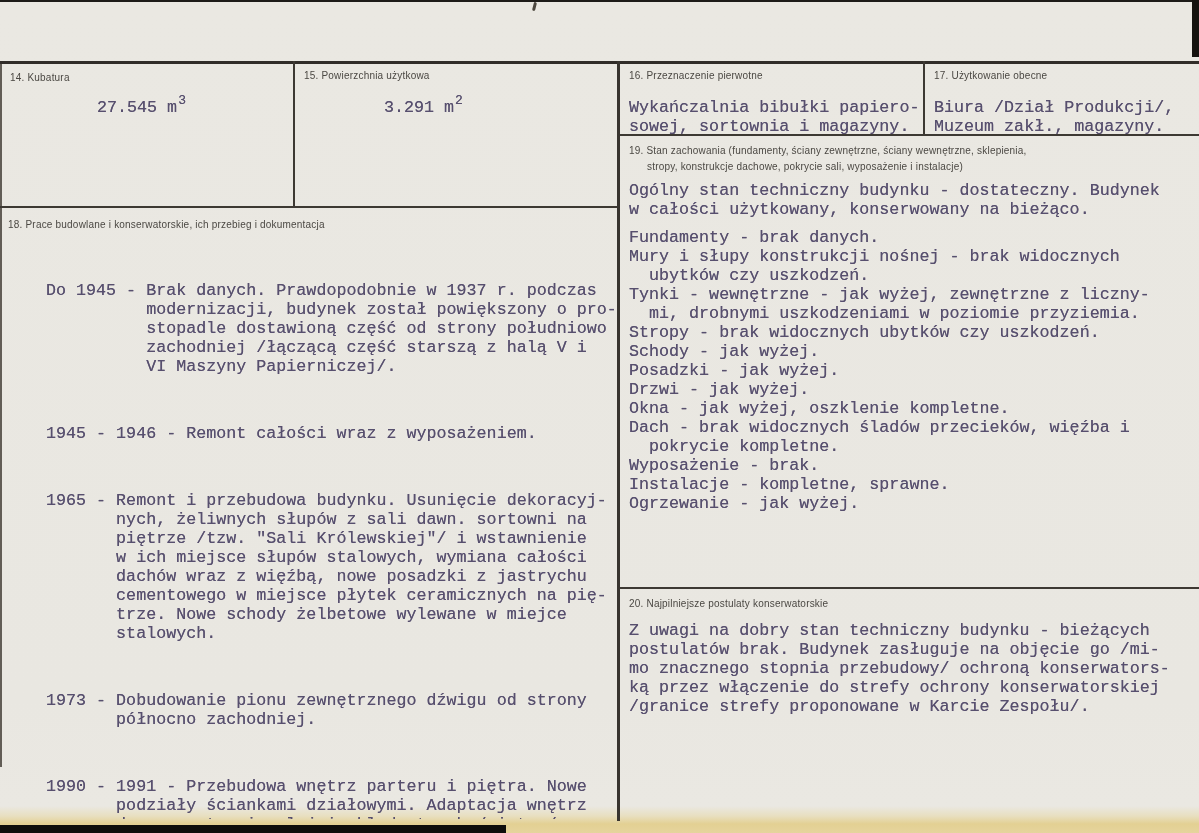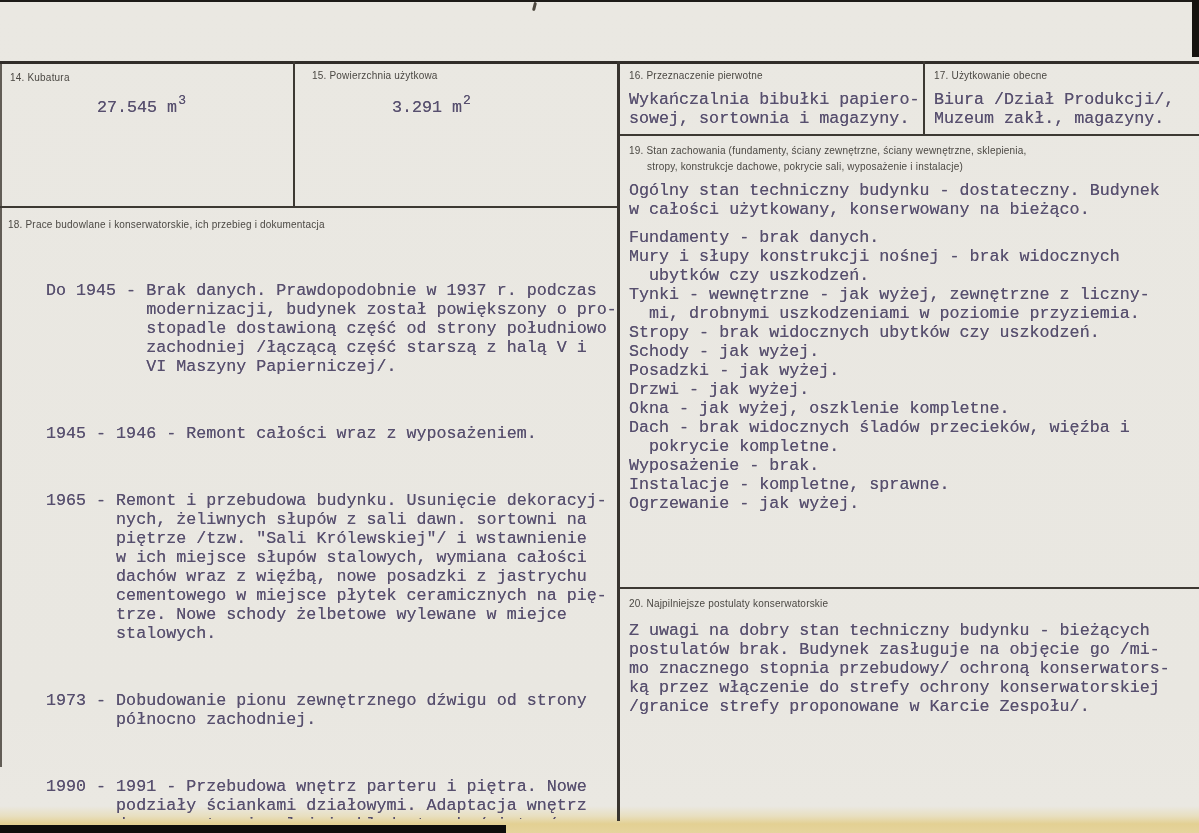--- a/index.html
+++ b/index.html
@@ -39,30 +39,30 @@
     font-family:"Liberation Mono","DejaVu Sans Mono",monospace;
     font-size:16.7px;line-height:19px;letter-spacing:0;
     color:#574f6e;white-space:pre;
     text-shadow:0 0 .6px rgba(78,69,104,.75);
   }
   sup.type-sup{font-size:13px;line-height:0;position:relative;top:-1px;left:1px;}
 
   
   .box{position:absolute;box-sizing:border-box;overflow:hidden;}
   .box-14{left:2px;top:64px;width:291px;height:142px;padding:6px 8px;}
-  .box-15{left:296px;top:64px;width:321px;height:142px;padding:4px 16px;}
+  .box-15{left:296px;top:64px;width:321px;height:142px;padding:4px 8px;}
   .box-16{left:621px;top:64px;width:300px;height:70px;padding:4px 0 0 8px;}
   .box-17{left:926px;top:64px;width:273px;height:70px;padding:4px 14px 0 8px;}
   .box-18{left:0;top:209px;width:618px;height:610px;padding:8px 0 0 8px;}
   .box-19{left:621px;top:137px;width:590px;height:450px;padding:6px 0 12px 8px;}
   .box-20{left:621px;top:590px;width:578px;height:230px;padding:6px 0 0 8px;}
 
   .box-14 .val{margin-top:12px;padding-left:87px;}
   .box-15 .val{margin-top:14px;padding-left:80px;}
-  .box-16 .type,.box-17 .type{margin-top:6px;}
+  .box-16 .type,.box-17 .type{margin-top:14px;}
 
   .box-18 .entries{margin-top:8px;padding-left:38px;}
   .box-18 .entry{margin-bottom:5px;margin-top:48px;}
 
   .box-19 .lbl2{margin-left:18px;}
   .box-19 .summary{margin-top:6px;}
   .box-19 .details{margin-top:9px;}
   .box-20 .value{margin-top:9px;}
 </style>
 </head>

